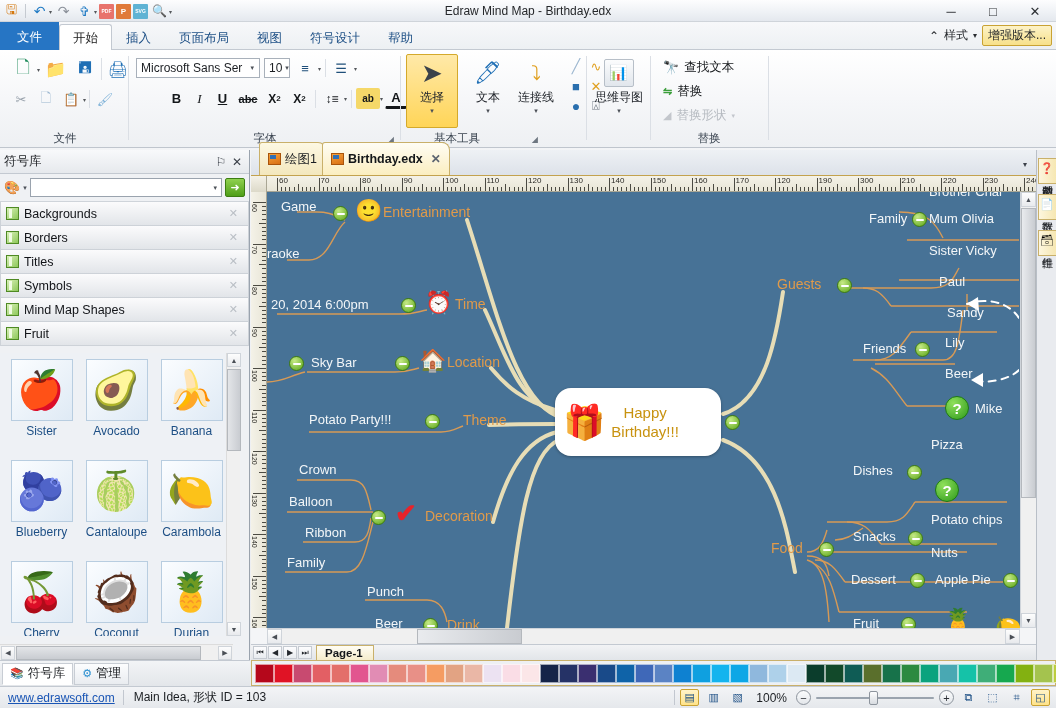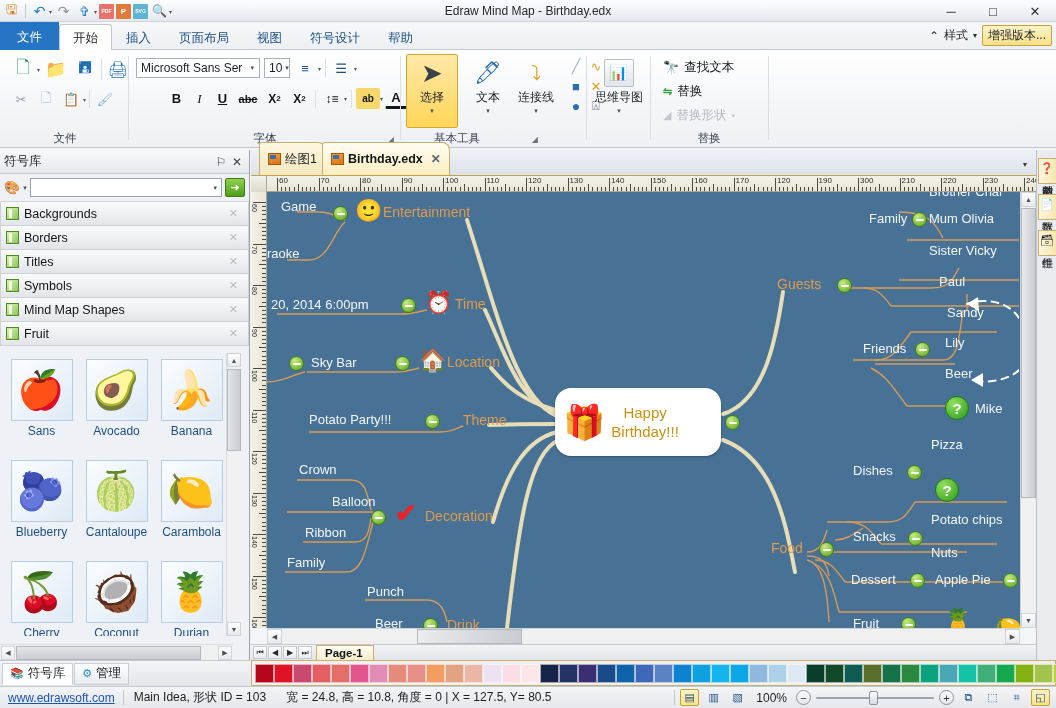--- a/index.html
+++ b/index.html
@@ -545,21 +545,21 @@
       <div class="lib-item">
         <span class="libico"></span>
         <span>Fruit</span>
         <span class="lib-x">✕</span>
       </div>
     </div>
 
     <div class="shape-grid">
       <div class="shape-cell">
         <div class="sbox2">🍎</div>
-        <div class="slab">Sans</div>
+        <div class="slab">Sister</div>
       </div>
       <div class="shape-cell">
         <div class="sbox2">🥑</div>
         <div class="slab">Avocado</div>
       </div>
       <div class="shape-cell">
         <div class="sbox2">🍌</div>
         <div class="slab">Banana</div>
       </div>
       <div class="shape-cell">
@@ -1051,21 +1051,21 @@
       <div class="collapser" style="left:22px;top:164px;"></div>
 
       <div class="node n-main" style="left:196px;top:220px;">Theme</div>
       <div class="collapser" style="left:158px;top:222px;"></div>
       <div class="node n-leaf" style="left:42px;top:220px;">Potato Party!!!</div>
 
       <div class="emo" style="left:128px;top:310px;color:#e8232a;font-weight:bold;font-size:26px;">✔</div>
       <div class="node n-main" style="left:158px;top:316px;">Decoration</div>
       <div class="collapser" style="left:104px;top:318px;"></div>
       <div class="node n-leaf" style="left:32px;top:270px;">Crown</div>
-      <div class="node n-leaf" style="left:22px;top:302px;margin-left:43px;">Balloon</div>
+      <div class="node n-leaf" style="left:22px;top:302px;">Balloon</div>
       <div class="node n-leaf" style="left:38px;top:333px;">Ribbon</div>
       <div class="node n-leaf" style="left:20px;top:363px;">Family</div>
 
       <div class="node n-main" style="left:180px;top:425px;">Drink</div>
       <div class="collapser" style="left:156px;top:426px;"></div>
       <div class="node n-leaf" style="left:100px;top:392px;">Punch</div>
       <div class="node n-leaf" style="left:108px;top:424px;">Beer</div>
 
       <div class="node n-main" style="left:510px;top:84px;">Guests</div>
       <div class="collapser" style="left:570px;top:86px;"></div>
@@ -1185,21 +1185,20 @@
       <div class="sw" style="background: rgb(22, 168, 79);"></div>
       <div class="sw" style="background: rgb(131, 177, 17);"></div>
       <div class="sw" style="background: rgb(164, 195, 78);"></div>
       <div class="sw" style="background: rgb(188, 205, 63);"></div>
     </div>
 
   <div class="statusbar">
     <span class="sb-link">www.edrawsoft.com</span>
     <span class="sb-div"></span>
     <span class="sb-txt">Main Idea, 形状 ID = 103</span>
-    <span class="sb-txt">宽 = 24.8, 高 = 10.8, 角度 = 0 | X = 127.5, Y= 80.5</span>
     <span class="sb-right">
       <span class="sb-div"></span>
       <span class="vbtn on">▤</span>
       <span class="vbtn">▥</span>
       <span class="vbtn">▧</span>
       <span class="sb-txt" style="padding:0 4px;">100%</span>
       <span class="zcircle">−</span>
       <span class="zoomslider">
         <span class="zs-track"></span>
         <span class="zs-thumb"></span>

